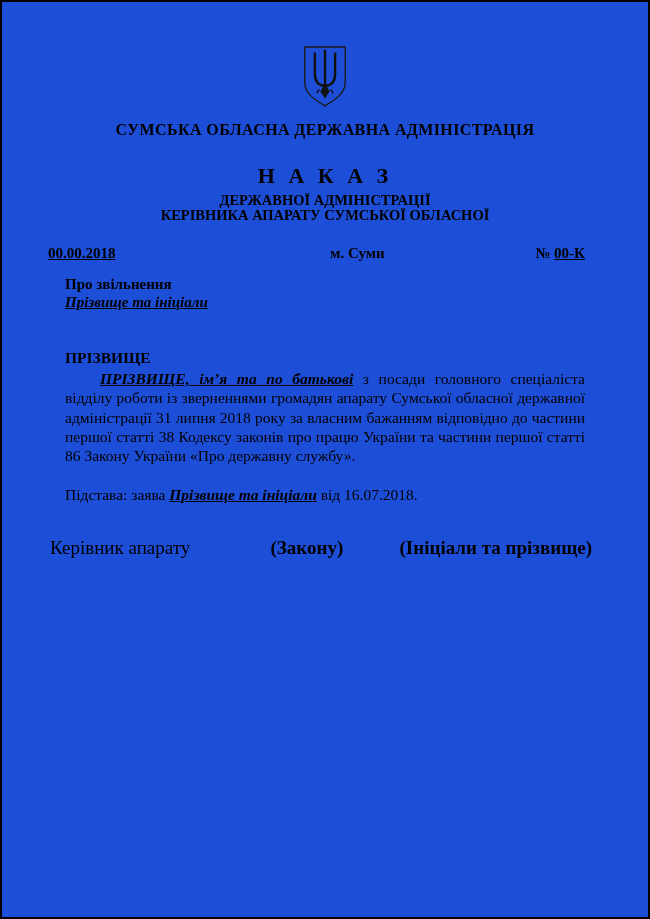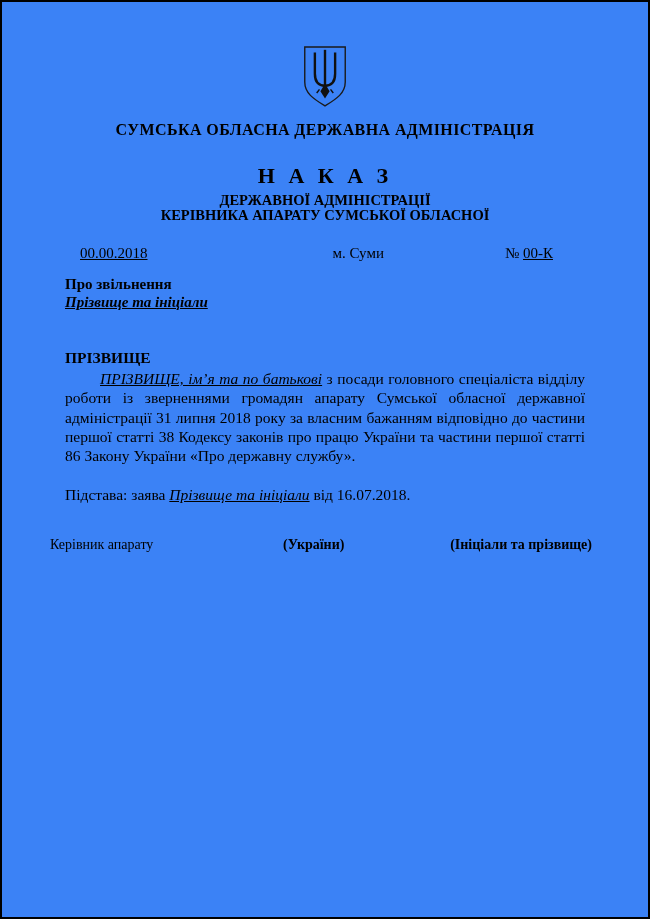--- a/index.html
+++ b/index.html
@@ -1,55 +1,55 @@
 <!DOCTYPE html>
 <html lang="uk"><head>
 <meta charset="utf-8">
 <style>
   html,body{margin:0;padding:0;background:#888;}
   .page{
     width:650px;height:919px;box-sizing:border-box;
-    background:#3b82f6;border:2px solid #000;
+    background:#1d4ed8;border:2px solid #000;
     font-family:"Liberation Serif","DejaVu Serif",serif;
     color:#000;position:relative;overflow:hidden;
   }
   .emblem-wrap{display:flex;justify-content:center;margin-top:43px;}
   .org-title{
     text-align:center;font-weight:bold;font-size:16px;
     letter-spacing:0.4px;margin-top:13px;
   }
   .doc-type{
     text-align:center;font-weight:bold;font-size:22px;
     letter-spacing:4px;margin-top:24px;
   }
   .issuer{
     text-align:center;font-weight:bold;font-size:14.5px;line-height:15px;
     margin-top:4px;
   }
   .meta-row{
     display:flex;justify-content:space-between;align-items:baseline;
-    padding:0 63px;margin-top:22px;font-weight:normal;font-size:15px;
+    padding:0 31px;margin-top:22px;font-weight:bold;font-size:15px;
   }
   .meta-date{margin-left:15px;text-decoration:underline;}
   .meta-place{position:relative;left:32px;}
   .meta-number{margin-right:32px;white-space:nowrap;}
   .meta-number .num{text-decoration:underline;}
   .subject{margin:14px 63px 0 63px;font-size:15px;line-height:17.5px;font-weight:bold;}
   .subject .name{font-style:italic;text-decoration:underline;}
   .action-word{margin:38px 63px 0 63px;font-weight:bold;font-size:15.5px;}
   .body-par{
     margin:2px 63px 0 63px;font-size:15.5px;line-height:19.3px;
     text-align:justify;text-indent:35px;
   }
-  .bui{font-weight:normal;font-style:italic;text-decoration:underline;}
+  .bui{font-weight:bold;font-style:italic;text-decoration:underline;}
   .basis{margin:21px 63px 0 63px;font-size:15.5px;}
   .basis .label{font-weight:normal;}
   .sig-row{
     display:flex;justify-content:space-between;align-items:baseline;
-    margin-top:33px;padding:0 56px 0 48px;font-size:14px;
+    margin-top:33px;padding:0 56px 0 48px;font-size:19px;
   }
   .sig-mid{font-weight:bold;position:relative;left:12px;}
   .sig-right{font-weight:bold;}
   svg .ln{fill:none;stroke:#111;stroke-width:2.6;stroke-linecap:butt;}
   svg .outline{fill:none;stroke:#1a1a1a;stroke-width:1.5;}
 </style>
 </head>
 <body>
 
 <div class="page">
@@ -87,17 +87,17 @@
   </div>
 
   <div class="action-word">ПРІЗВИЩЕ</div>
 
   <p class="body-par"><span class="bui">ПРІЗВИЩЕ, ім’я та по батькові</span><span> з посади головного спеціаліста відділу роботи із зверненнями громадян апарату Сумської обласної державної адміністрації 31 липня 2018 року за власним бажанням відповідно до частини першої статті 38 Кодексу законів про працю України та частини першої статті 86 Закону України «Про державну службу».</span></p>
 
   <p class="basis"><span class="label">Підстава:</span><span> заява </span><span class="bui">Прізвище та ініціали</span><span> від 16.07.2018.</span></p>
 
   <div class="sig-row">
     <span>Керівник апарату</span>
-    <span class="sig-mid">(України)</span>
+    <span class="sig-mid">(Закону)</span>
     <span class="sig-right">(Ініціали та прізвище)</span>
   </div>
 
 </div>
 
 </body></html>

